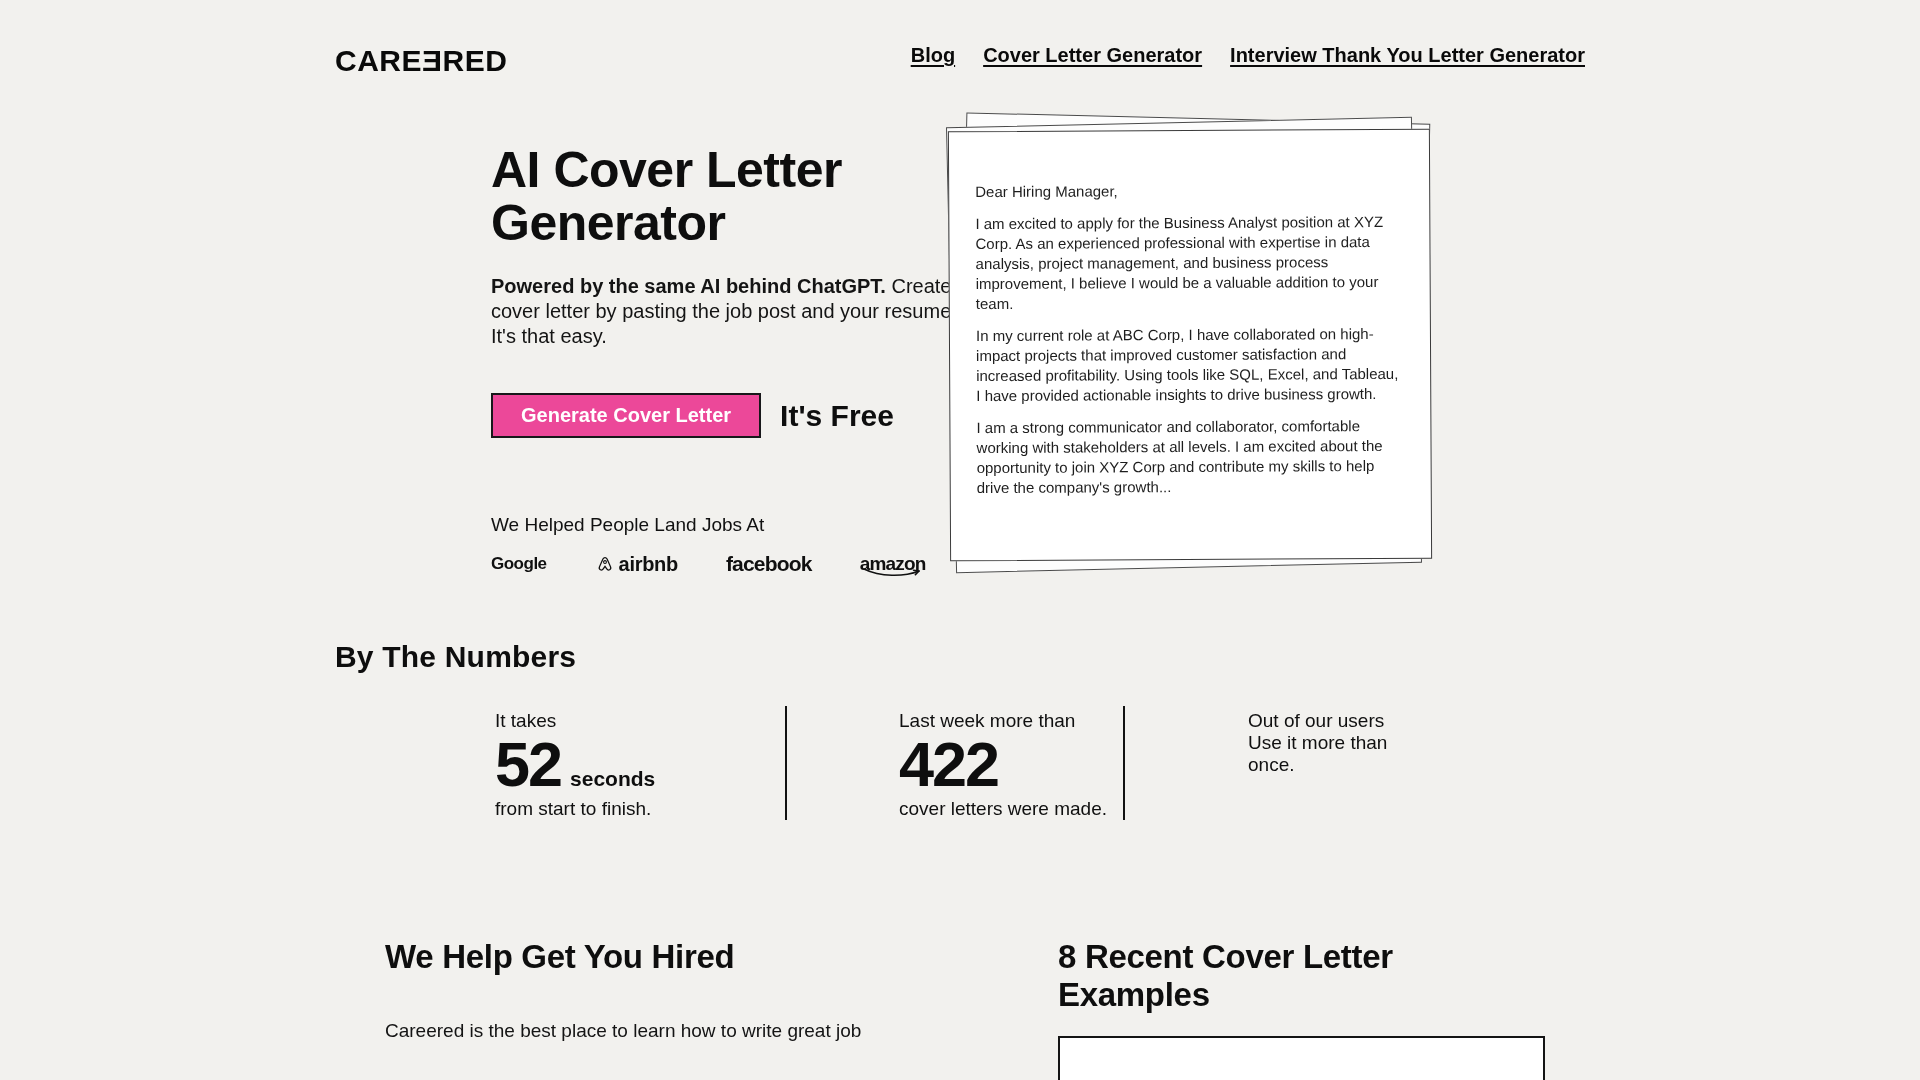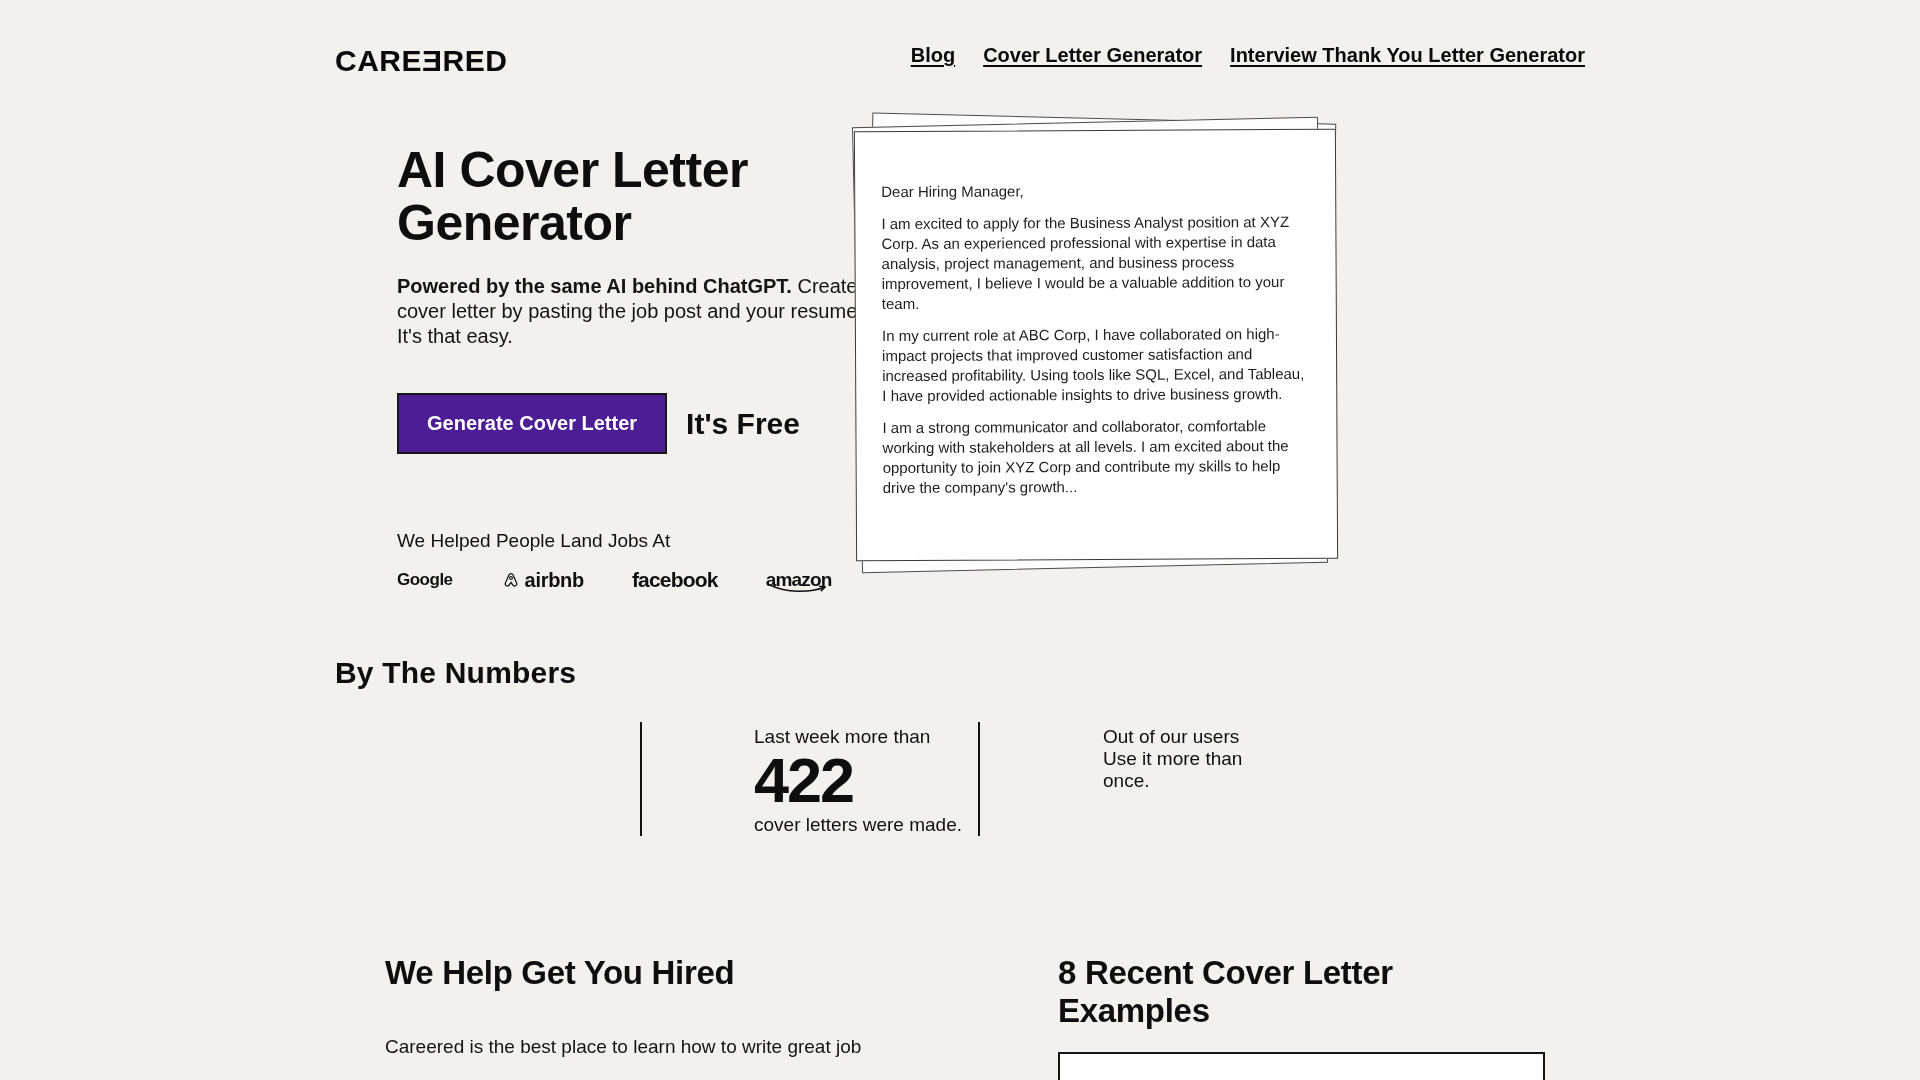--- a/index.html
+++ b/index.html
@@ -15,30 +15,30 @@
   .header { display: flex; align-items: flex-start; justify-content: space-between; padding-top: 44px; }
   .logo { font-size: 30px; font-weight: 800; letter-spacing: 0.5px; color: #0a0a0a; cursor: pointer; }
   .nav { display: flex; gap: 28px; }
   .nav a {
     color: #0a0a0a; font-size: 20px; font-weight: 700;
     text-decoration: underline; text-decoration-thickness: 2px; text-underline-offset: 3px;
     cursor: pointer;
   }
 
   
-  .hero { display: flex; justify-content: flex-start; margin-top: 66px; }
+  .hero { display: flex; justify-content: center; margin-top: 66px; }
   .hero-left { width: 520px; padding-left: 62px; }
   .hero h1 { font-size: 50px; line-height: 1.06; font-weight: 800; letter-spacing: -0.5px; }
   .hero-sub { margin-top: 24px; font-size: 20px; line-height: 25px; width: 492px; color: #141414; }
   .hero-sub b { font-weight: 700; }
   .cta-row { margin-top: 44px; display: flex; align-items: center; }
   .cta-btn {
-    background: #4c1d95; color: #ffffff; border: 2px solid #18181a;
+    background: #ec4899; color: #ffffff; border: 2px solid #18181a;
     font-family: "Liberation Sans", sans-serif;
-    font-size: 20px; font-weight: 700; padding: 17px 28px; cursor: pointer;
+    font-size: 20px; font-weight: 700; padding: 9px 28px; cursor: pointer;
   }
   .cta-note { margin-left: 19px; font-size: 30px; font-weight: 600; }
   .social-proof { margin-top: 76px; font-size: 19px; color: #111; }
   .logo-row { margin-top: 16px; display: flex; align-items: center; gap: 48px; width: 430px; justify-content: space-between; }
   .brand { display: flex; align-items: center; color: #101010; white-space: nowrap; }
   .brand-google { font-size: 17px; font-weight: 600; letter-spacing: -0.5px; }
   .brand-airbnb { font-size: 20px; font-weight: 700; letter-spacing: -0.3px; gap: 4px; }
   .brand-facebook { font-size: 21px; font-weight: 700; letter-spacing: -0.8px; }
   .brand-amazon { font-size: 19px; font-weight: 700; letter-spacing: -0.8px; position: relative; }
   .brand-amazon svg { position: absolute; left: 2px; bottom: -4px; }
@@ -142,20 +142,28 @@
         <p>I am excited to apply for the Business Analyst position at XYZ Corp. As an experienced professional with expertise in data analysis, project management, and business process improvement, I believe I would be a valuable addition to your team.</p>
         <p>In my current role at ABC Corp, I have collaborated on high-impact projects that improved customer satisfaction and increased profitability. Using tools like SQL, Excel, and Tableau, I have provided actionable insights to drive business growth.</p>
         <p>I am a strong communicator and collaborator, comfortable working with stakeholders at all levels. I am excited about the opportunity to join XYZ Corp and contribute my skills to help drive the company's growth...</p>
       </div>
     </div>
   </div>
 
   <div class="numbers">
     <h2>By The Numbers</h2>
     <div class="stats">
+      <div class="stat stat-1">
+        <div class="pre">It takes</div>
+        <div class="value-line">
+          <span class="value">52</span>
+          <span class="value-suffix">seconds</span>
+        </div>
+        <div class="post">from start to finish.</div>
+      </div>
       <div class="divider"></div>
       <div class="stat stat-2">
         <div class="pre">Last week more than</div>
         <div class="value-line">
           <span class="value">422</span>
         </div>
         <div class="post">cover letters were made.</div>
       </div>
       <div class="divider"></div>
       <div class="stat stat-3">

